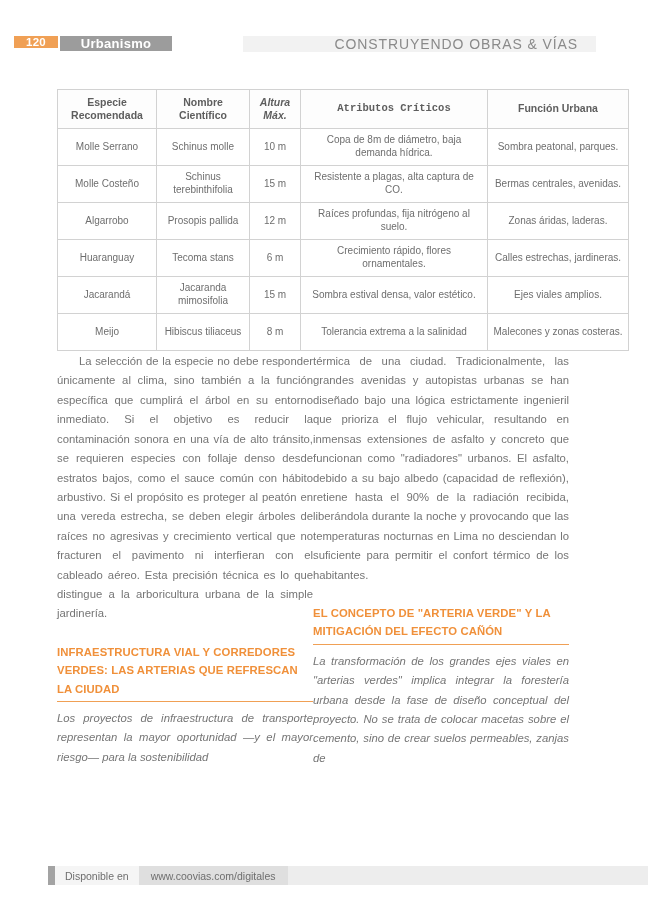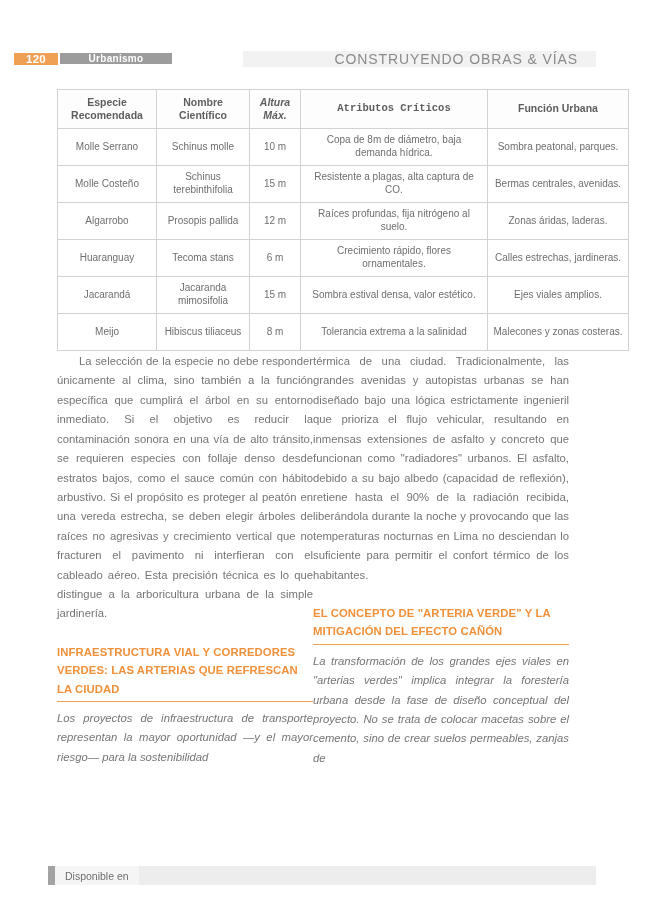--- a/index.html
+++ b/index.html
@@ -12,42 +12,42 @@
     height: 904px;
     position: relative;
     font-family: "Liberation Sans", sans-serif;
     overflow: hidden;
   }
 
   
   .page-header {
     position: absolute;
     left: 14px;
-    top: 48px;
+    top: 36px;
     width: 582px;
     height: 21px;
     display: flex;
-    align-items: center;
+    align-items: flex-start;
   }
   .hdr-page-num {
     width: 44px;
     background: #F0A055;
     color: #ffffff;
     font-size: 11.5px;
     font-weight: bold;
     display: flex;
     align-items: center;
     justify-content: center;
     letter-spacing: 0.3px;
   }
   .hdr-section {
     width: 112px;
     background: #9C9C9C;
     color: #ffffff;
-    font-size: 10px;
+    font-size: 13px;
     font-weight: bold;
     display: flex;
     align-items: center;
     justify-content: center;
     letter-spacing: 0.3px;
     margin-left: 2px;
   }
   .hdr-spacer-block {
     width: 62px;
     background: #D9D9D9;
@@ -138,21 +138,21 @@
     padding-bottom: 3px;
     text-transform: uppercase;
   }
   h3.sec-heading + p { margin-top: 7px; font-style: italic; }
 
   
   .page-footer {
     position: absolute;
     left: 48px;
     top: 866px;
-    width: 548px;
+    width: 600px;
     height: 19px;
     display: flex;
     align-items: stretch;
     background: #86efac;
   }
   .ftr-mark {
     width: 7px;
     background: #A3A3A3;
   }
   .ftr-label {
@@ -256,14 +256,15 @@
     <p>térmica de una ciudad. Tradicionalmente, las grandes avenidas y autopistas urbanas se han diseñado bajo una lógica estrictamente ingenieril que prioriza el flujo vehicular, resultando en inmensas extensiones de asfalto y concreto que funcionan como "radiadores" urbanos. El asfalto, debido a su bajo albedo (capacidad de reflexión), retiene hasta el 90% de la radiación recibida, liberándola durante la noche y provocando que las temperaturas nocturnas en Lima no desciendan lo suficiente para permitir el confort térmico de los habitantes.</p>
     <h3 class="sec-heading">EL CONCEPTO DE "ARTERIA VERDE" Y LA MITIGACIÓN DEL EFECTO CAÑÓN</h3>
     <p>La transformación de los grandes ejes viales en "arterias verdes" implica integrar la forestería urbana desde la fase de diseño conceptual del proyecto. No se trata de colocar macetas sobre el cemento, sino de crear suelos permeables, zanjas de</p>
   </div>
 
 </div>
 
 <div class="page-footer">
   <div class="ftr-mark"></div>
   <div class="ftr-label">Disponible en</div>
+  <div class="ftr-url">www.coovias.com/digitales</div>
   <div class="ftr-tail"></div>
 </div>
 
 </body></html>

